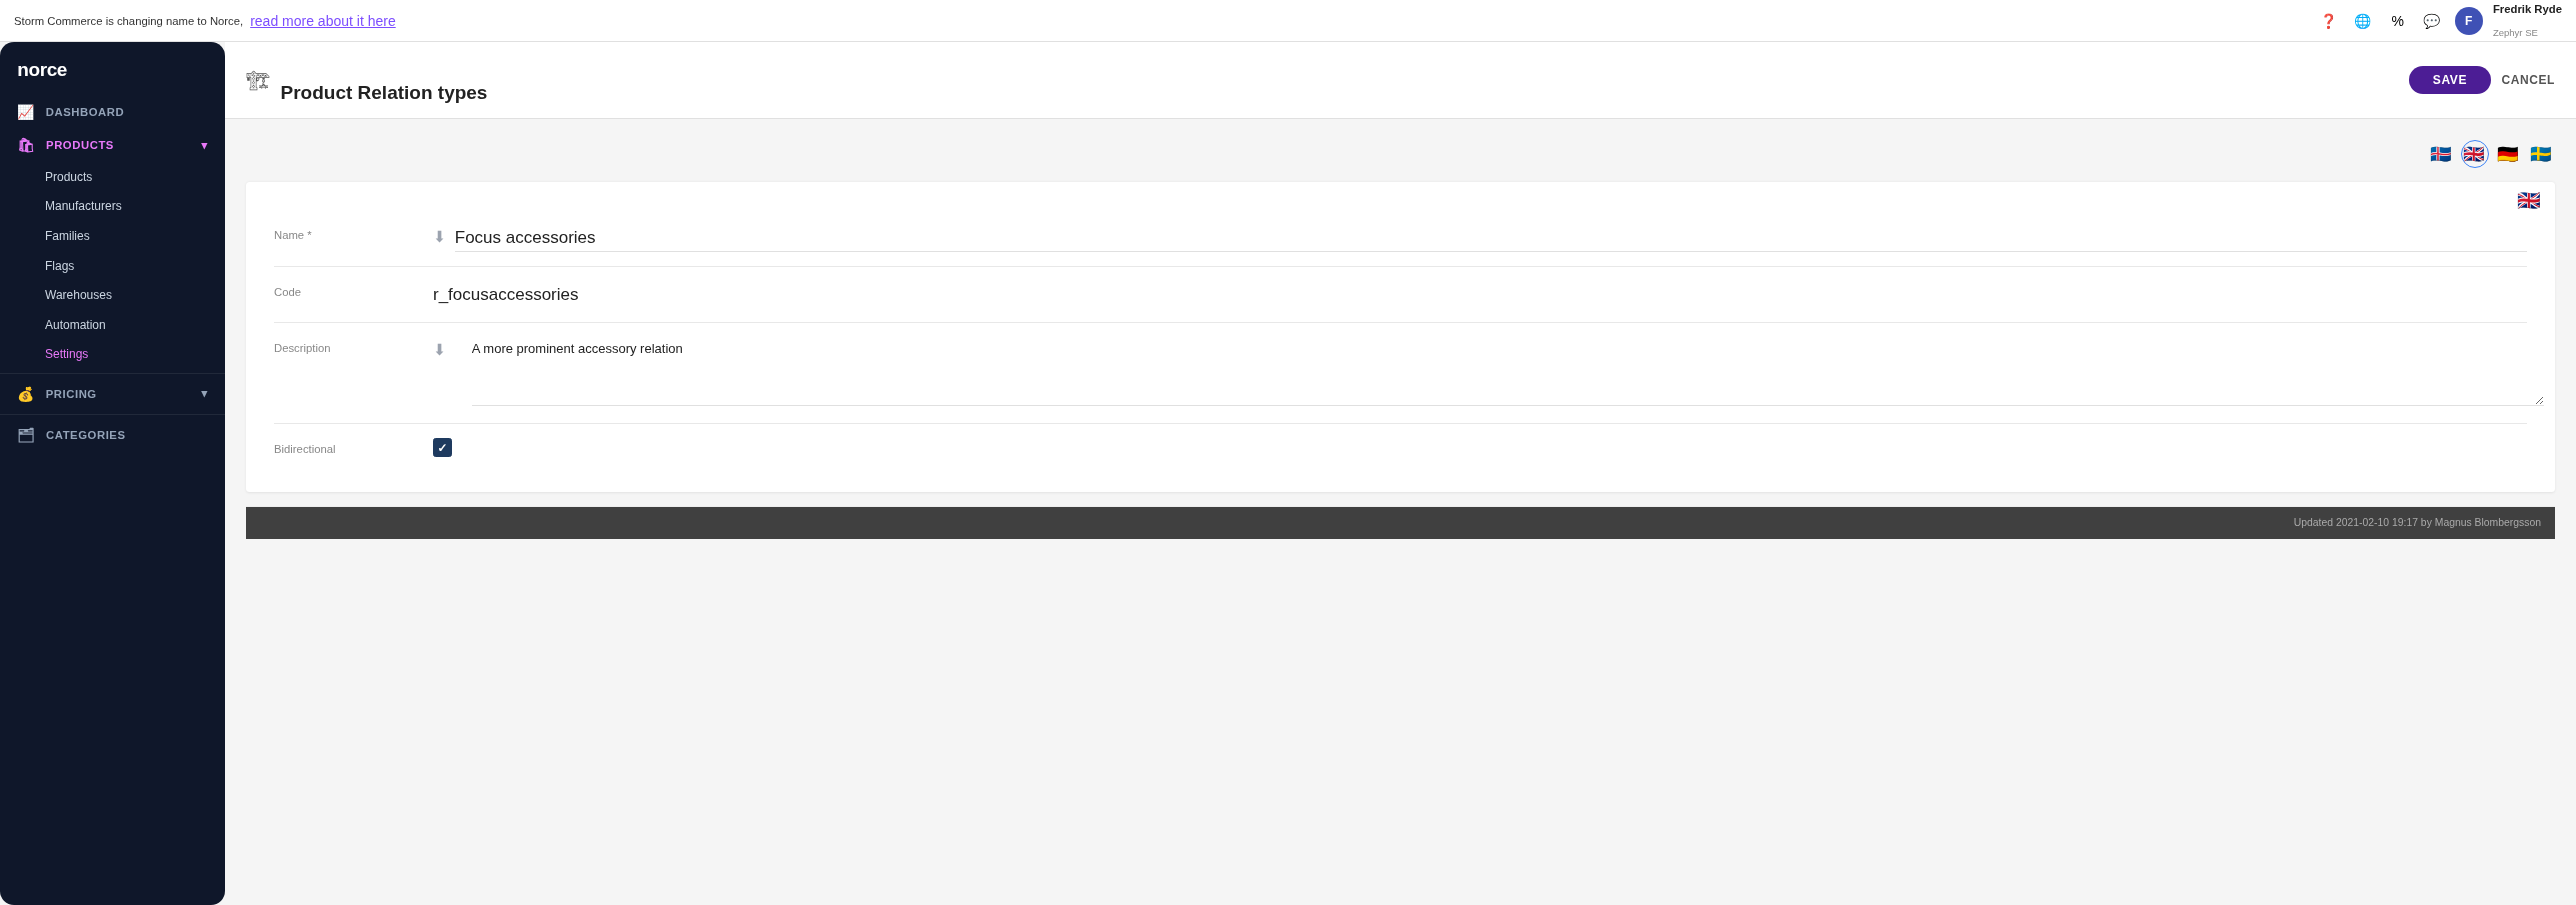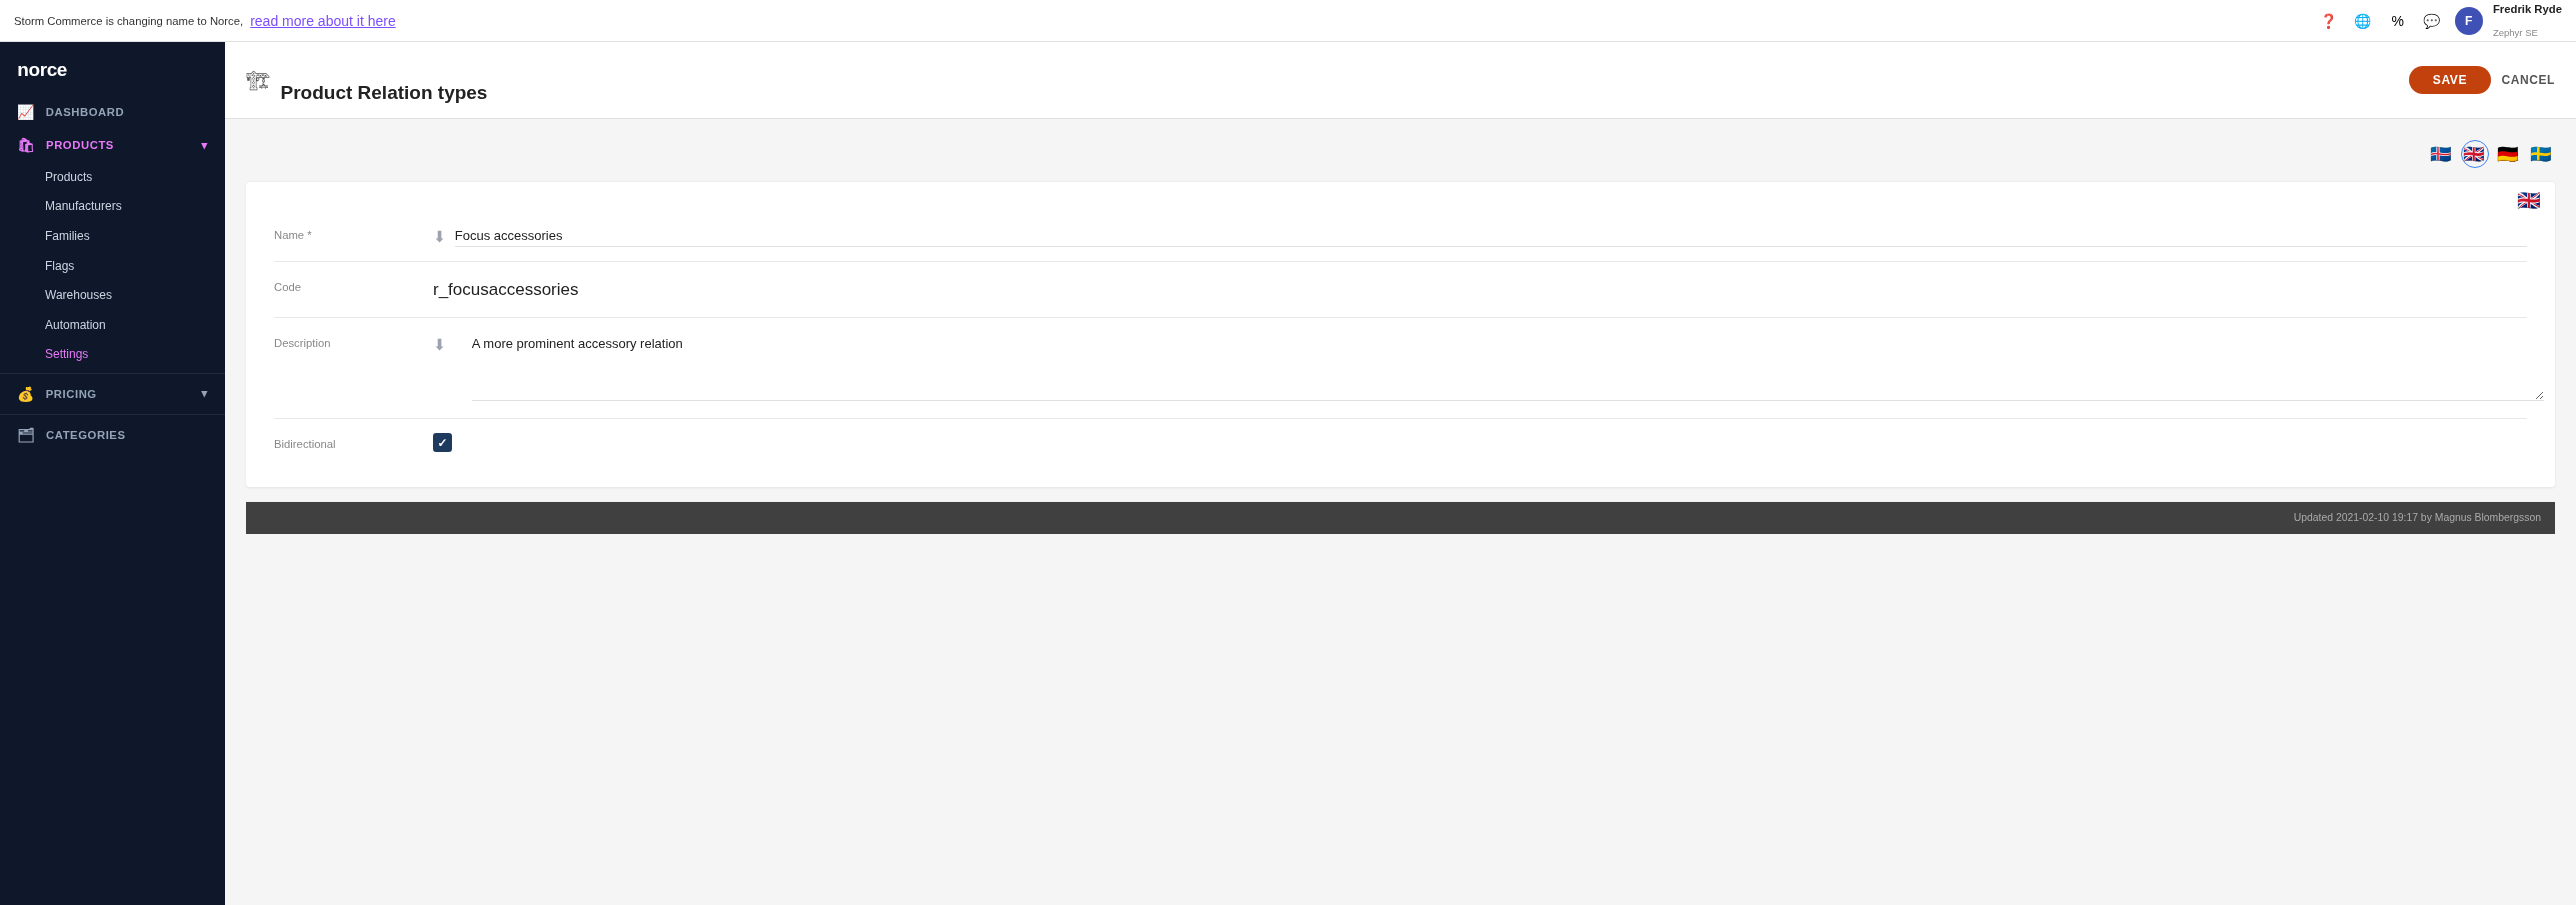--- a/index.html
+++ b/index.html
@@ -31,20 +31,21 @@
 
     
     .sidebar {
       width: 225px;
       background: #0f172a;
       color: #fff;
       display: flex;
       flex-direction: column;
       overflow-y: auto;
       flex-shrink: 0;
+      border-radius: 14px;
     }
     .sidebar-logo { padding: 17.3px 17.3px 14px; }
     .logo-text { color: #fff; font-size: 19px; font-weight: 700; letter-spacing: -0.4px; }
 
     .sidebar-section-header {
       display: flex;
       align-items: center;
       padding: 8.7px 17.3px;
       cursor: pointer;
       color: #94a3b8;
@@ -80,21 +81,21 @@
       justify-content: space-between;
       border-bottom: 0.9px solid #e0e0e0;
       flex-shrink: 0;
     }
     .page-header-left { display: flex; align-items: center; gap: 10.4px; }
     .page-icon { font-size: 19px; color: #555; }
     .page-title { font-size: 19px; font-weight: 600; color: #222; margin-top: 26px; }
     .page-header-right { display: flex; align-items: center; gap: 10.4px; }
 
     .btn-save {
-      background: #c2410c;
+      background: #4c1d95;
       color: #fff;
       border: none;
       border-radius: 17.3px;
       padding: 7px 24px;
       font-size: 12px;
       font-weight: 700;
       letter-spacing: 0.05em;
       cursor: pointer;
       text-transform: uppercase;
     }
@@ -159,21 +160,21 @@
     }
     .form-label .required { color: #888; }
     .form-value { flex: 1; display: flex; align-items: flex-start; gap: 8.7px; }
     .translate-icon { color: #9ca3af; font-size: 15.6px; margin-top: 3.5px; flex-shrink: 0; }
 
     .text-input {
       flex: 1;
       border: none;
       border-bottom: 0.9px solid #e0e0e0;
       padding: 3.5px 0;
-      font-size: 13px;
+      font-size: 17px;
       color: #222;
       outline: none;
       background: transparent;
     }
 
     .code-value { font-size: 17px; color: #222; padding: 3.5px 0; flex: 1; }
 
     .textarea-wrapper { flex: 1; position: relative; }
     .text-area {
       width: 100%;

